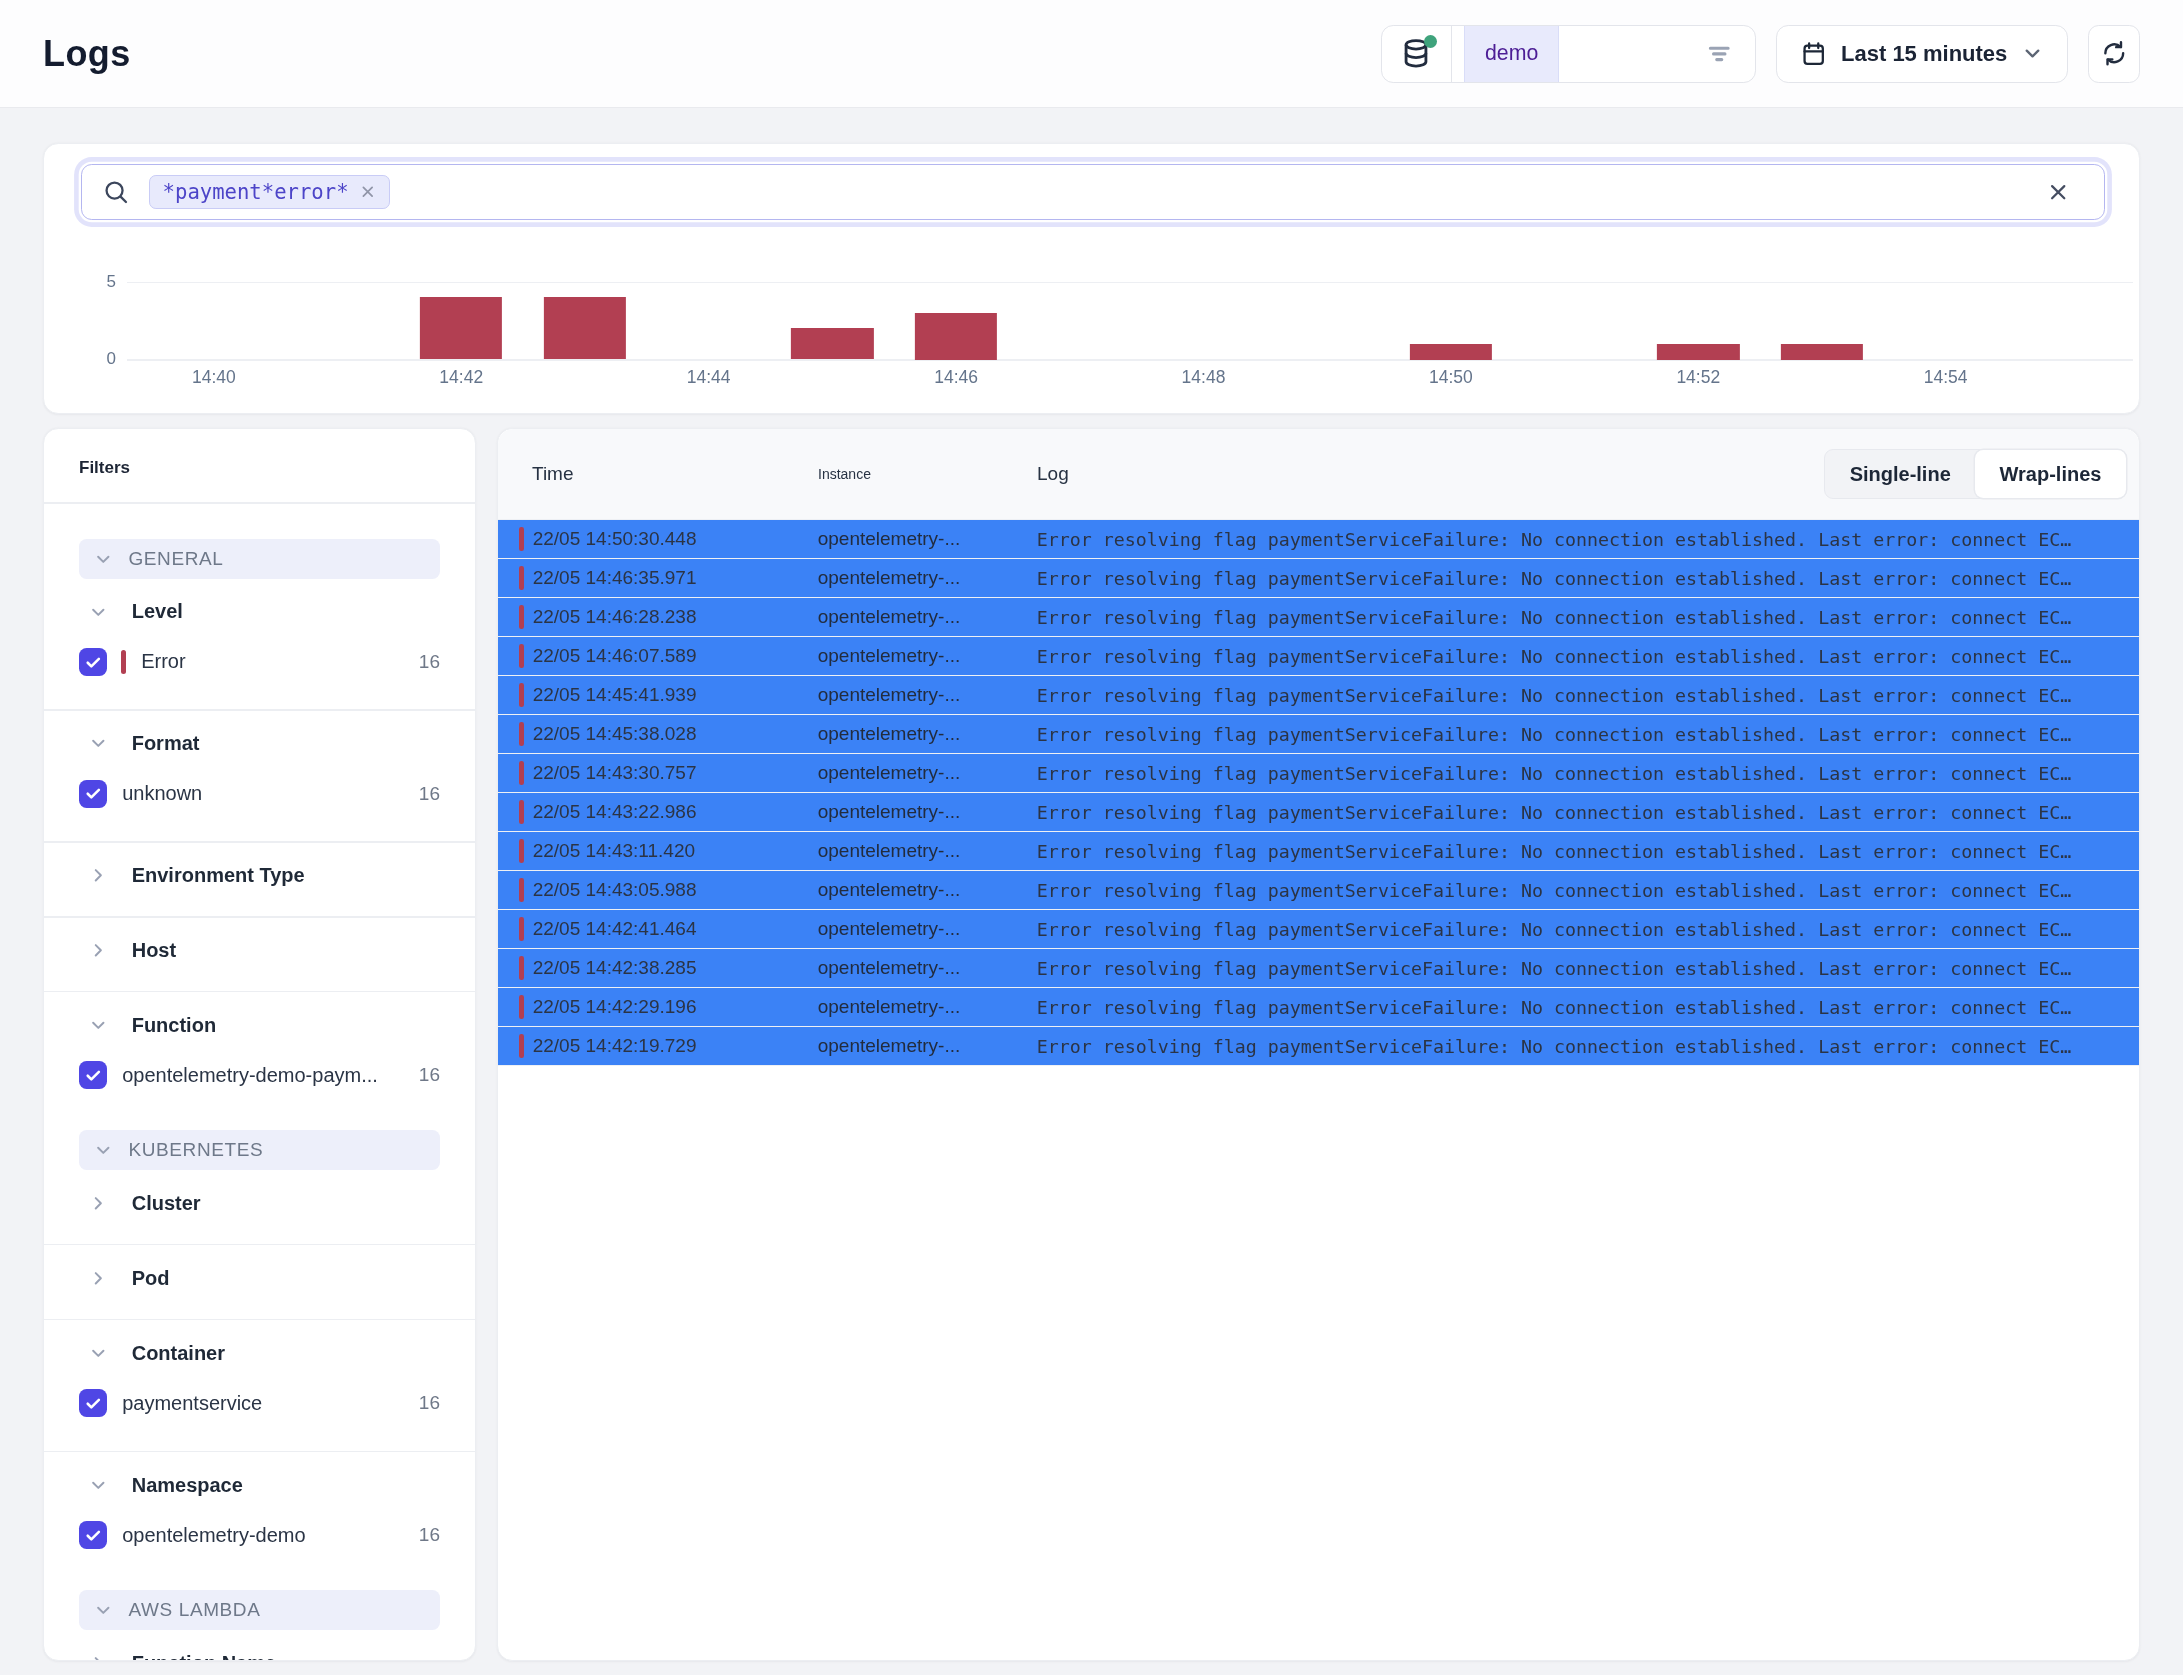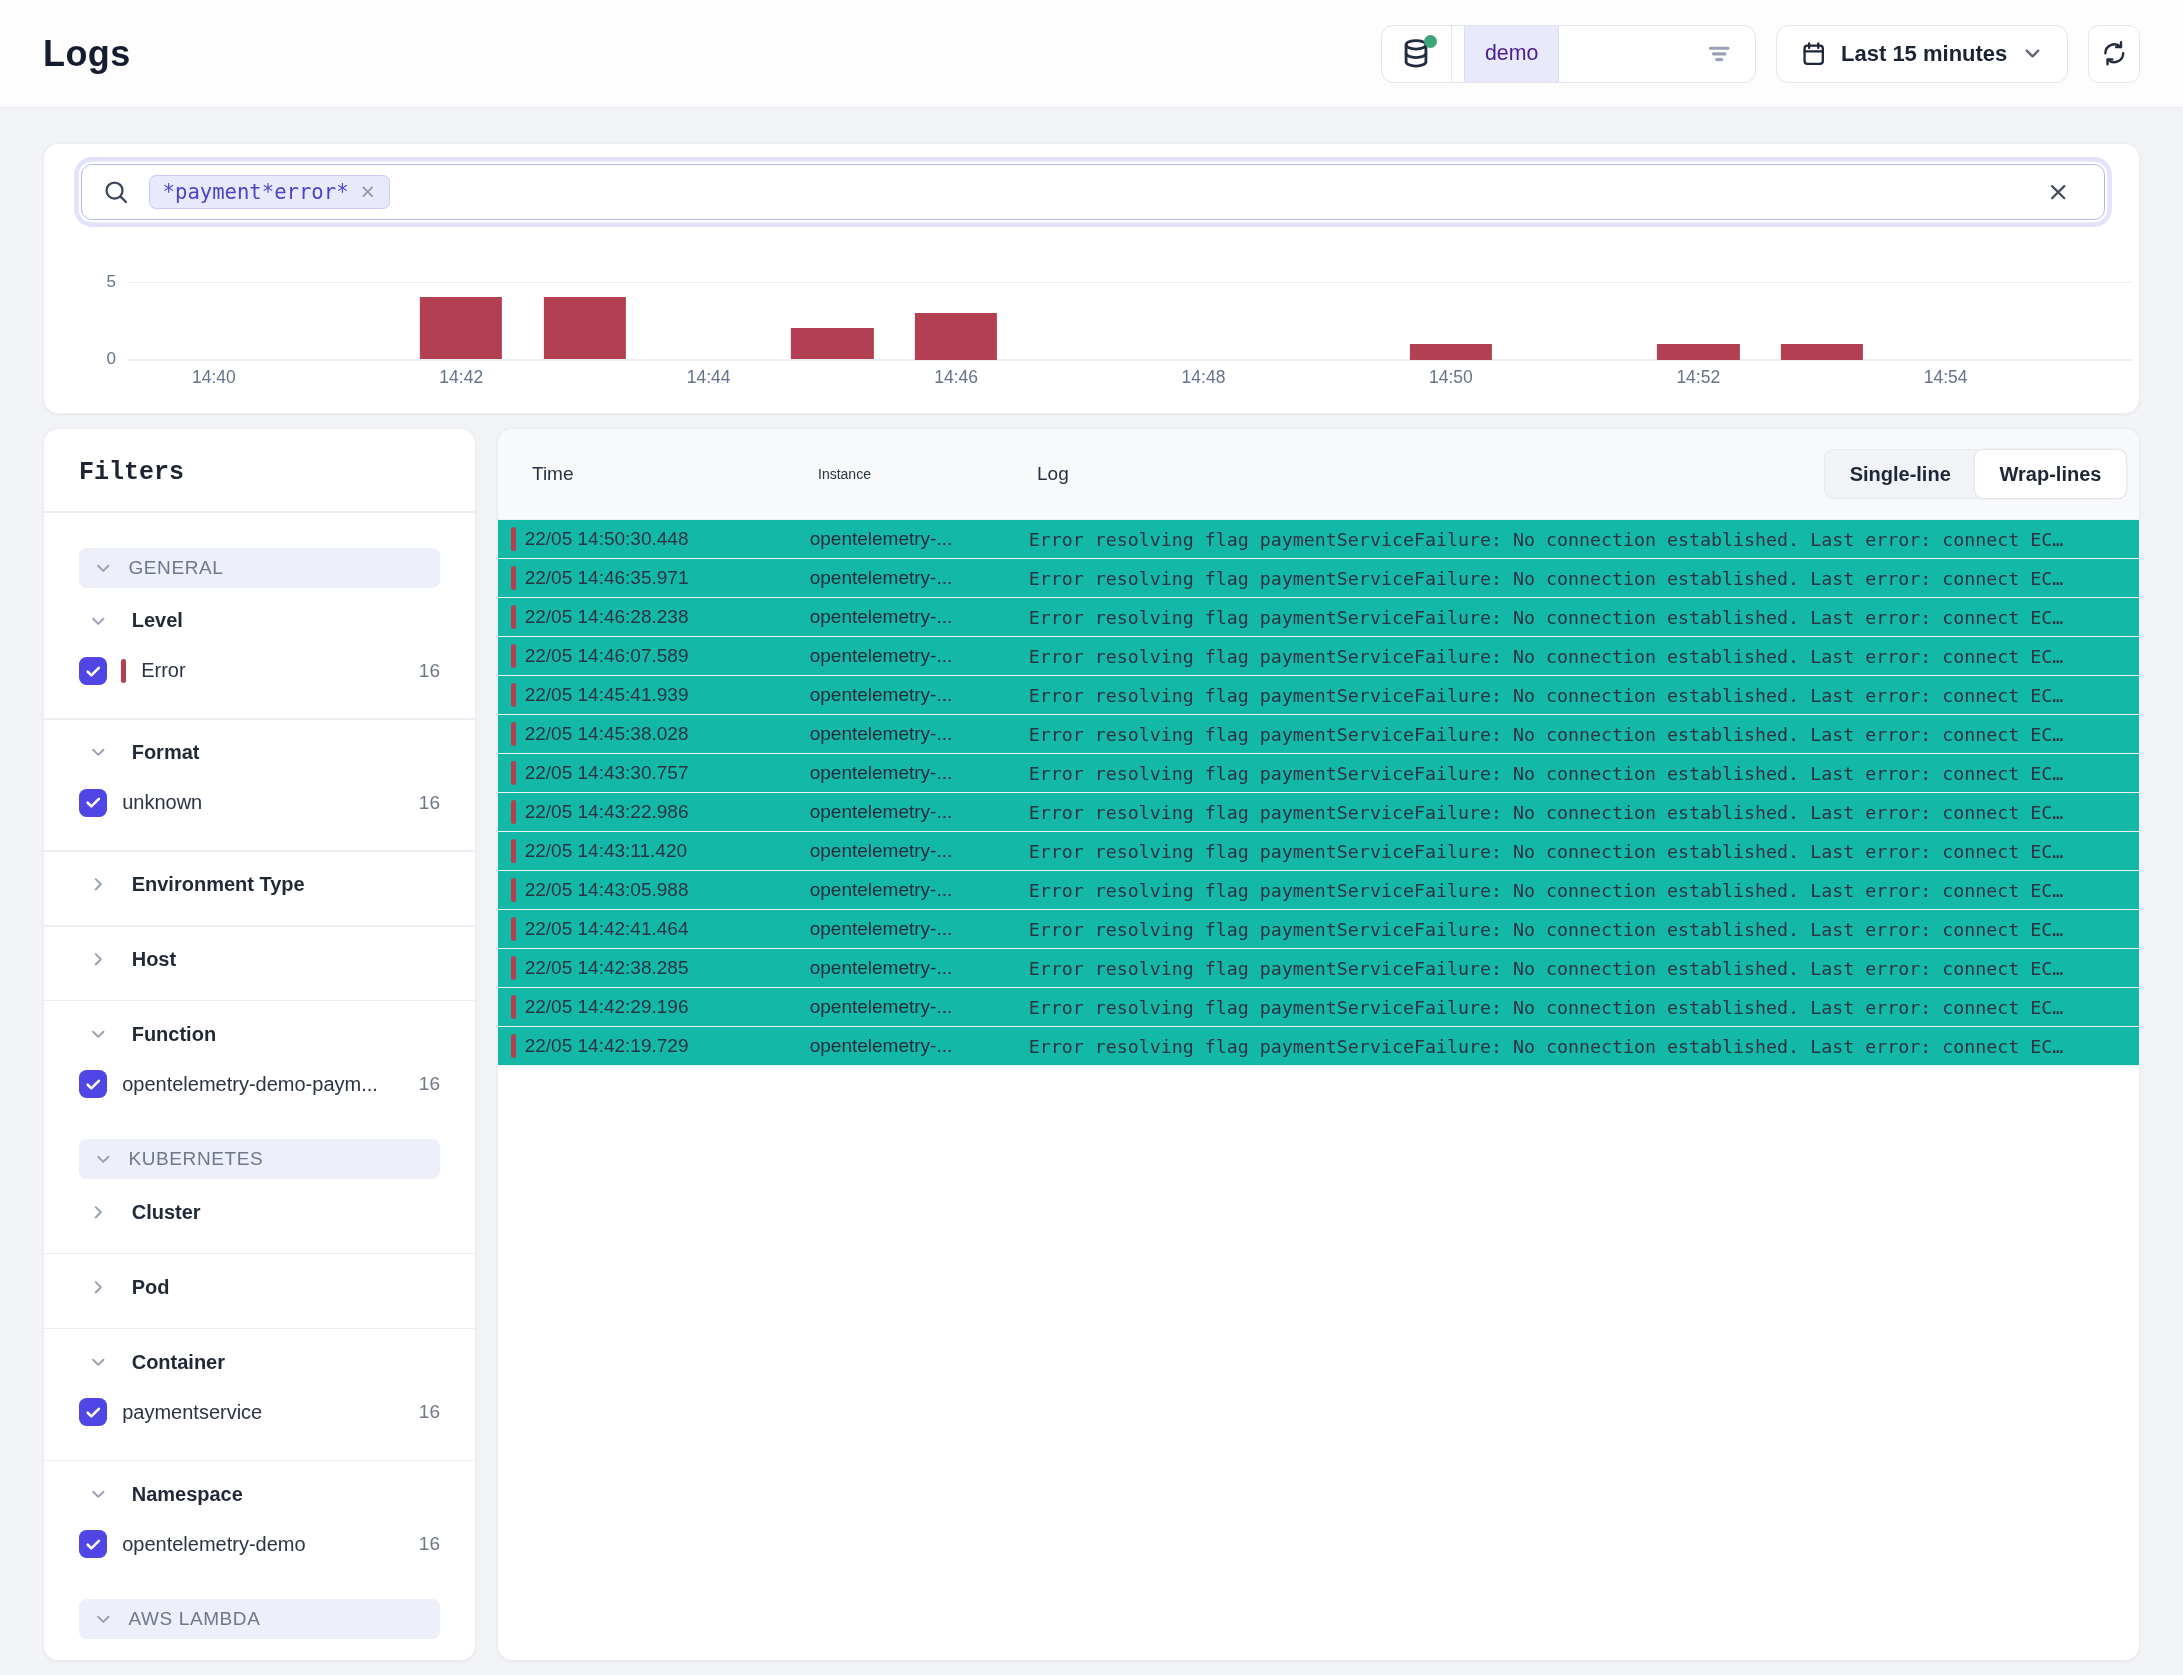--- a/index.html
+++ b/index.html
@@ -88,21 +88,21 @@
   .plot{position:absolute;left:46px;right:0;top:0;bottom:0;}
   .gridline{position:absolute;left:0;right:0;height:1.5px;background:#edeff3;}
   .bar{position:absolute;background:var(--error);transform:translateX(-50%);}
   .xlab{position:absolute;top:116px;transform:translateX(-50%);font-size:17.5px;color:var(--gray-2);white-space:nowrap;}
   
   .filters-card{
     position:absolute;left:43px;top:428px;width:433px;height:1233px;
     background:var(--card);border:0.8px solid var(--line);border-radius:15.2px;
     box-shadow:0 0.8px 2.3px rgba(16,24,40,.05);overflow:hidden;
   }
-  .filters-title{padding:29px 35px 24.4px;font-size:25px;font-weight:700;color:#1d2535;font-family:Liberation Mono, monospace;}
+  .filters-title{padding:29px 35px 24.4px;font-size:17px;font-weight:700;color:#1d2535;}
   .full-divider{height:1.5px;background:var(--line);}
   .filters-body{padding:0 35px 15.2px;}
   .section-pill{
     margin-top:35px;height:40px;background:var(--pill-bg);border-radius:7.6px;
     display:flex;align-items:center;gap:15.2px;padding:0 13.7px;cursor:pointer;
   }
   .section-pill .plabel{font-size:19px;color:#6e7889;letter-spacing:0.6px;}
   .group-row{margin-top:20px;display:flex;align-items:center;gap:23px;padding-left:9.1px;height:26px;cursor:pointer;}
   .group-row .glabel{font-size:20px;font-weight:700;color:#1f2937;}
   .chev{width:20.6px;height:20.6px;flex:0 0 auto;}
@@ -131,21 +131,21 @@
   .col-log{flex:1;font-size:19px;font-weight:500;color:var(--ink-3);}
   .view-toggle{
     margin-left:auto;margin-right:12.2px;display:flex;align-items:stretch;
     background:#f2f3f6;border:1.5px solid #e7e9ee;border-radius:9.1px;height:50px;
   }
   .seg{display:flex;align-items:center;padding:0 24.4px;font-size:20px;font-weight:700;color:#1d2737;cursor:pointer;}
   .seg.raised{background:#fff;border-radius:8.4px;box-shadow:0 0 0 1.5px #e7e9ee;}
   .rows{}
   .log-row{
     height:39px;display:flex;align-items:center;border-bottom:1.5px solid var(--line-soft);
-    padding-left:13px;cursor:pointer;background:#14b8a6;
+    padding-left:21px;cursor:pointer;background:#3b82f6;
   }
   .row-tick{width:4.6px;height:23.6px;border-radius:2.3px;background:var(--error);flex:0 0 auto;}
   .cell-time{margin-left:9.1px;width:285px;font-size:19px;color:var(--ink-2);white-space:nowrap;}
   .cell-instance{width:219px;font-size:19px;font-weight:400;color:#222c3e;white-space:nowrap;overflow:hidden;}
   .cell-log{flex:1;font-family:"DejaVu Sans Mono",monospace;font-size:18.3px;color:#2b3445;white-space:nowrap;overflow:hidden;}
 </style>
 </head>
 <body>
 
 <div class="topbar">

